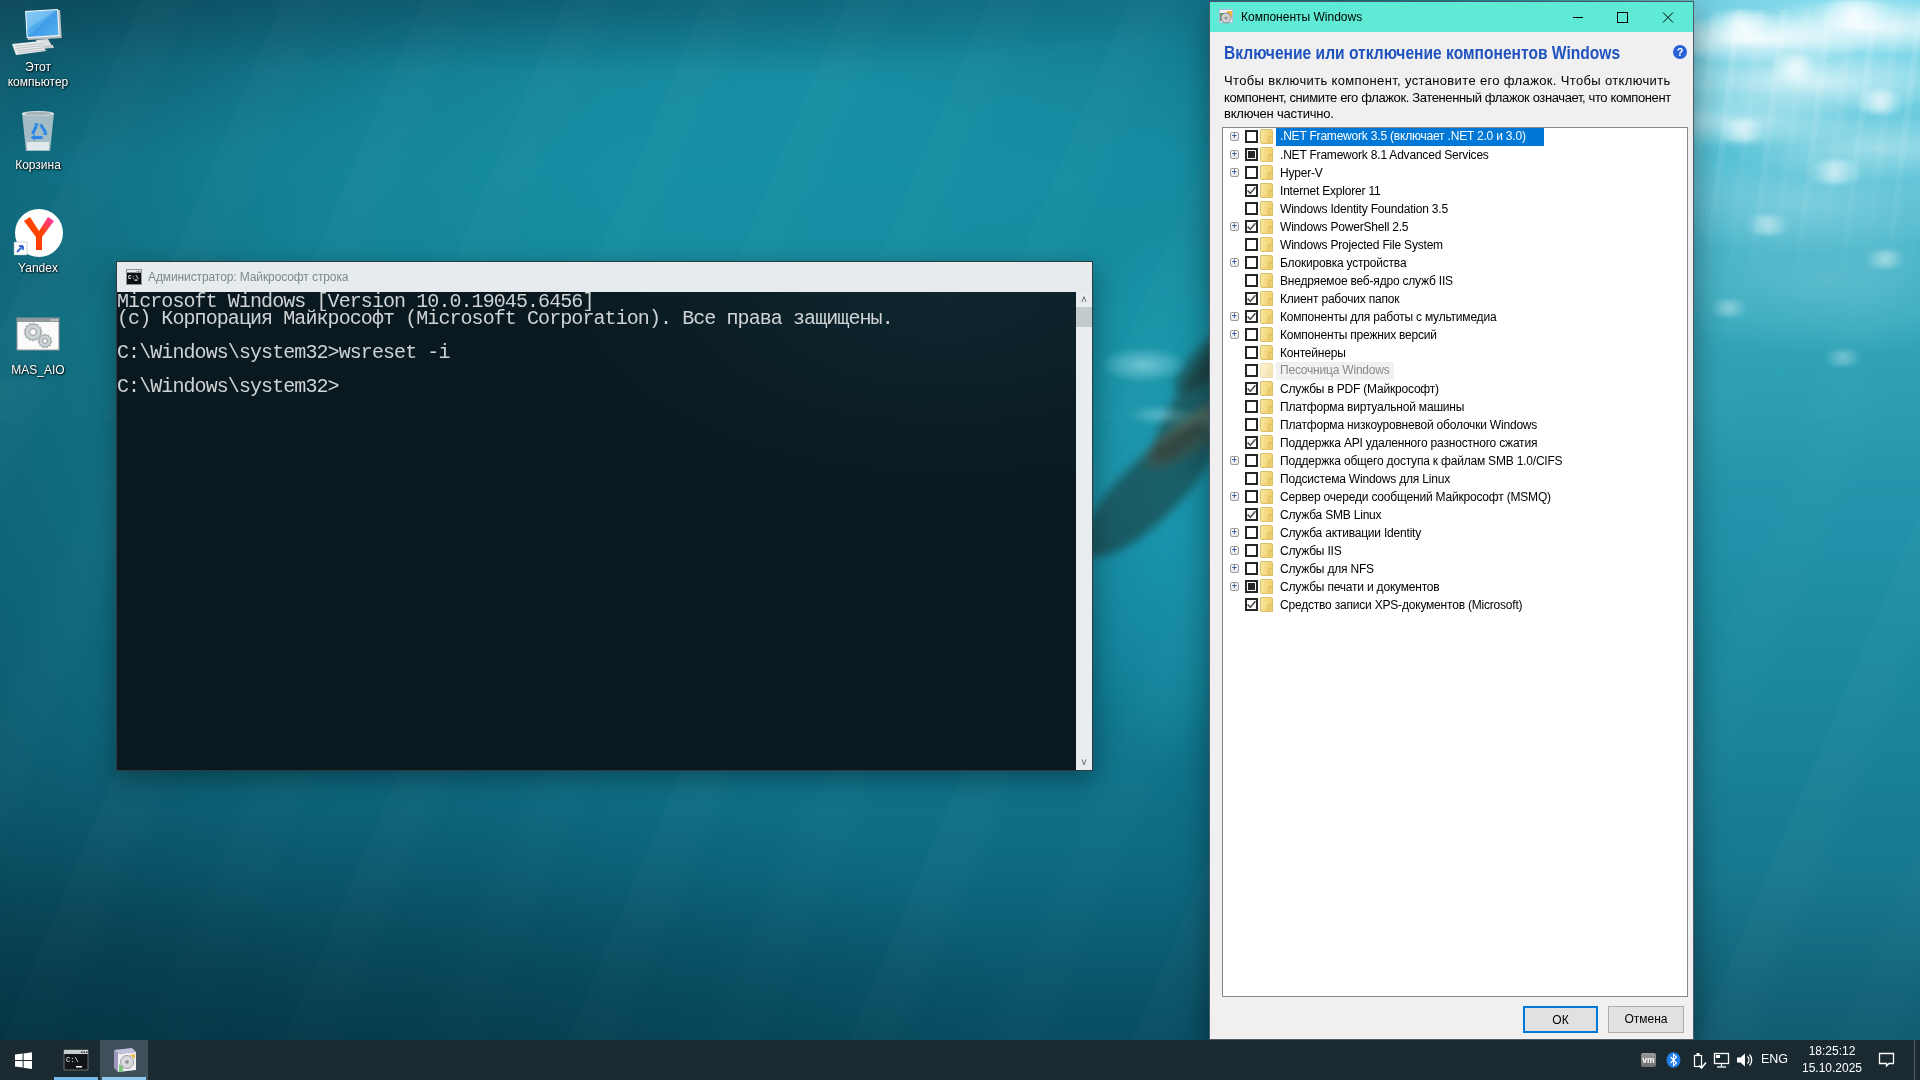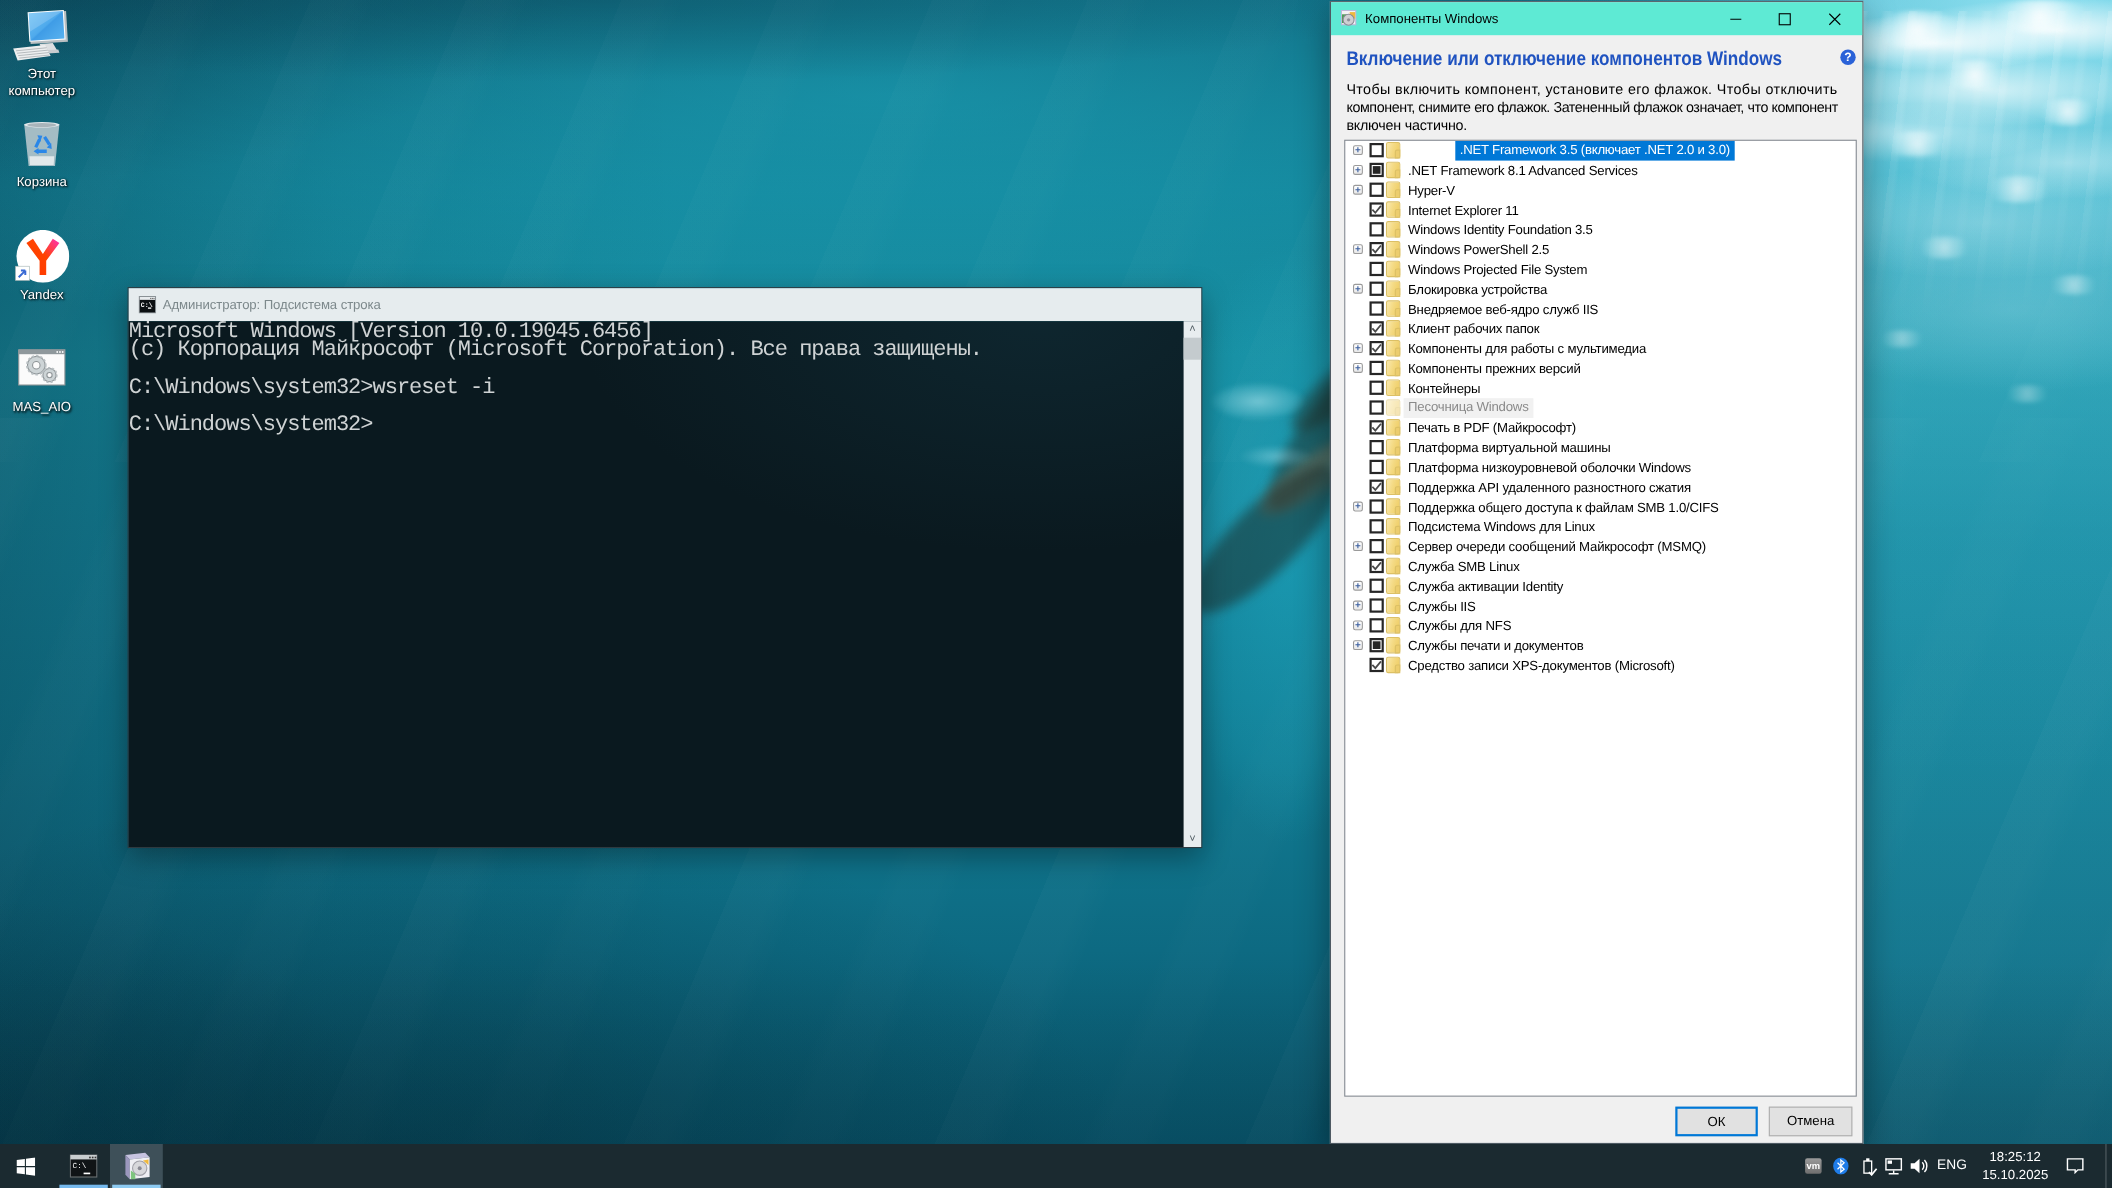--- a/index.html
+++ b/index.html
@@ -57,21 +57,21 @@
 #listbox{position:absolute;left:12px;top:125px;width:466px;height:870px;background:#fff;border:1px solid #82888f;box-sizing:border-box;overflow:hidden;}
 .row{position:absolute;left:0;width:100%;height:18px;}
 .exp{position:absolute;left:7px;top:4px;width:9px;height:9px;border:1px solid #9a9a9a;border-radius:2px;background:linear-gradient(180deg,#fff,#e8e8e8);box-sizing:border-box;}
 .plus{position:absolute;left:0;top:-3px;width:7px;text-align:center;font-size:9px;font-weight:700;color:#3a5e9e;line-height:13px;}
 .cb{position:absolute;left:22px;top:2px;width:13px;height:13px;border:2px solid #262626;background:#fff;box-sizing:border-box;}
 .cb svg{position:absolute;left:-2px;top:-2px;}
 .part{position:absolute;left:1px;top:1px;width:7px;height:7px;background:#262626;}
 .fold{position:absolute;left:37px;top:1px;width:13px;height:15px;background:linear-gradient(105deg,#fae9ad 0%,#f4da84 45%,#eecb60 100%);border:1px solid #dcc065;border-radius:2px;box-sizing:border-box;}
 .ftab{position:absolute;right:-1px;bottom:-1px;width:3px;height:6px;background:#eccd6e;border:1px solid #dcc065;border-radius:2px 0 0 0;}
 .txt{position:absolute;left:57px;top:2px;font-size:12px;letter-spacing:-0.2px;color:#000;white-space:nowrap;}
-.tsel{background:#0078d7;color:#fff;left:53px;padding:0 4px 2px 4px;top:0px;height:16px;line-height:17px;margin-left:47px;}
+.tsel{background:#0078d7;color:#fff;left:53px;padding:0 18px 2px 4px;top:0px;height:16px;line-height:17px;}
 .tgray{color:#8a8a8a;background:#f1f1f1;left:53px;padding:0 4px 2px 4px;top:0px;height:16px;line-height:17px;}
 .btn{position:absolute;top:1004px;height:27px;background:#e1e1e1;font-size:12px;text-align:center;line-height:25px;box-sizing:border-box;}
 #okbtn{left:313px;width:75px;border:2px solid #0078d7;}
 #cancelbtn{left:398px;width:76px;border:1px solid #adadad;}
 
 #taskbar{position:absolute;left:0;top:1040px;width:1920px;height:40px;background:#1b2a30;}
 .tbtn{position:absolute;top:0;width:48px;height:40px;}
 .underline{position:absolute;left:2px;bottom:0;width:44px;height:3px;background:#76b9ed;}
 #tray{position:absolute;left:0;top:0;width:100%;height:40px;color:#fff;}
 .trayico{position:absolute;top:12px;}
@@ -190,21 +190,21 @@
  <div id="cmdtitle">
   <svg width="16" height="16" viewBox="0 0 16 16" style="position:absolute;left:9px;top:7px;">
    <rect x="0.5" y="0.5" width="15" height="15" fill="#0c1012" stroke="#8a9296" stroke-width="1"></rect>
    <rect x="1" y="1" width="14" height="2.6" fill="#e8ecee"></rect>
    <rect x="10.5" y="1.8" width="1" height="1" fill="#666"></rect>
         <rect x="12" y="1.8" width="1" height="1" fill="#666"></rect>
         <rect x="13.5" y="1.8" width="1" height="1" fill="#666"></rect>
    <text x="2" y="10" font-family="Liberation Mono" font-size="6" fill="#fff" font-weight="bold">C:\</text>
    <rect x="8.5" y="10.5" width="3" height="1.2" fill="#fff"></rect>
   </svg>
-  <span class="ttext">Администратор: Подсистема строка</span>
+  <span class="ttext">Администратор: Майкрософт строка</span>
  </div>
  <div id="cmdbody">
   <div id="cmdtext">Microsoft Windows [Version 10.0.19045.6456]
 (c) Корпорация Майкрософт (Microsoft Corporation). Все права защищены.
 
 C:\Windows\system32&gt;wsreset -i
 
 C:\Windows\system32&gt;</div>
  </div>
  <div id="cmdsb">
@@ -377,21 +377,21 @@
       </div>
 <div class="row" style="top:252px">
         <span class="cb">
           <svg width="13" height="13" viewBox="0 0 13 13">
             <path d="M2.6 6.5 L5.3 9.4 L10.4 3.2" fill="none" stroke="#4a4a4a" stroke-width="1.6"></path>
           </svg>
         </span>
         <span class="fold">
           <span class="ftab"></span>
         </span>
-        <span class="txt">Печать в PDF (Майкрософт)</span>
+        <span class="txt">Службы в PDF (Майкрософт)</span>
       </div>
 <div class="row" style="top:270px">
         <span class="cb"></span>
         <span class="fold">
           <span class="ftab"></span>
         </span>
         <span class="txt">Платформа виртуальной машины</span>
       </div>
 <div class="row" style="top:288px">
         <span class="cb"></span>

